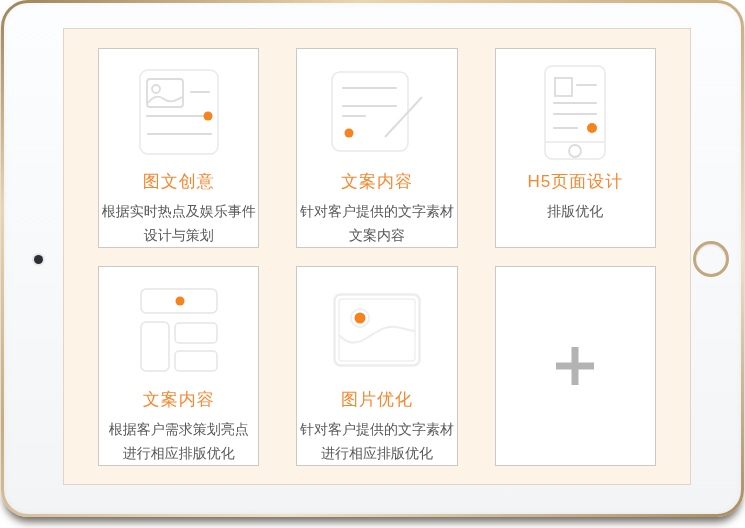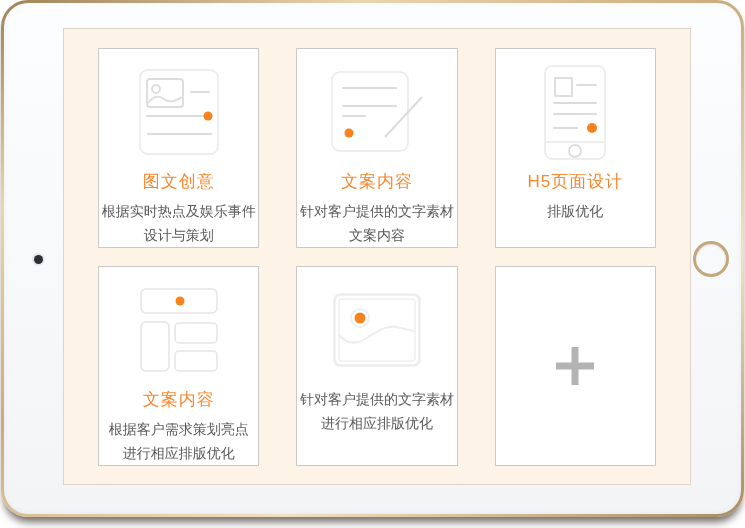--- a/index.html
+++ b/index.html
@@ -121,20 +121,21 @@
         <div class="card">
           <div class="icon-box">
             <svg width="88" height="74" viewBox="0 0 88 74">
               <rect x="1.5" y="1.5" width="85" height="71" rx="6" fill="#ffffff" stroke="#ededed" stroke-width="2.5"></rect>
               <rect x="6" y="6" width="76" height="62" rx="3" fill="none" stroke="#efefef" stroke-width="1.5"></rect>
               <circle cx="27" cy="25" r="9" fill="none" stroke="#efefef" stroke-width="2"></circle>
               <circle cx="27" cy="25" r="5.5" fill="#f6831d"></circle>
               <path d="M6 42 C13 50 22 52 32 46 C44 39 52 32 63 34 C71 35.5 77 38 82 38" fill="none" stroke="#ededed" stroke-width="2"></path>
             </svg>
           </div>
+          <div class="card-title">图片优化</div>
           <div class="card-desc">
             <div>针对客户提供的文字素材</div>
             <div>进行相应排版优化</div>
           </div>
         </div>
 
         <div class="card card-empty">
           <div>
             <svg width="38" height="38" viewBox="0 0 38 38">
               <rect x="15.5" y="0" width="7" height="38" fill="#b3b3b3"></rect>

